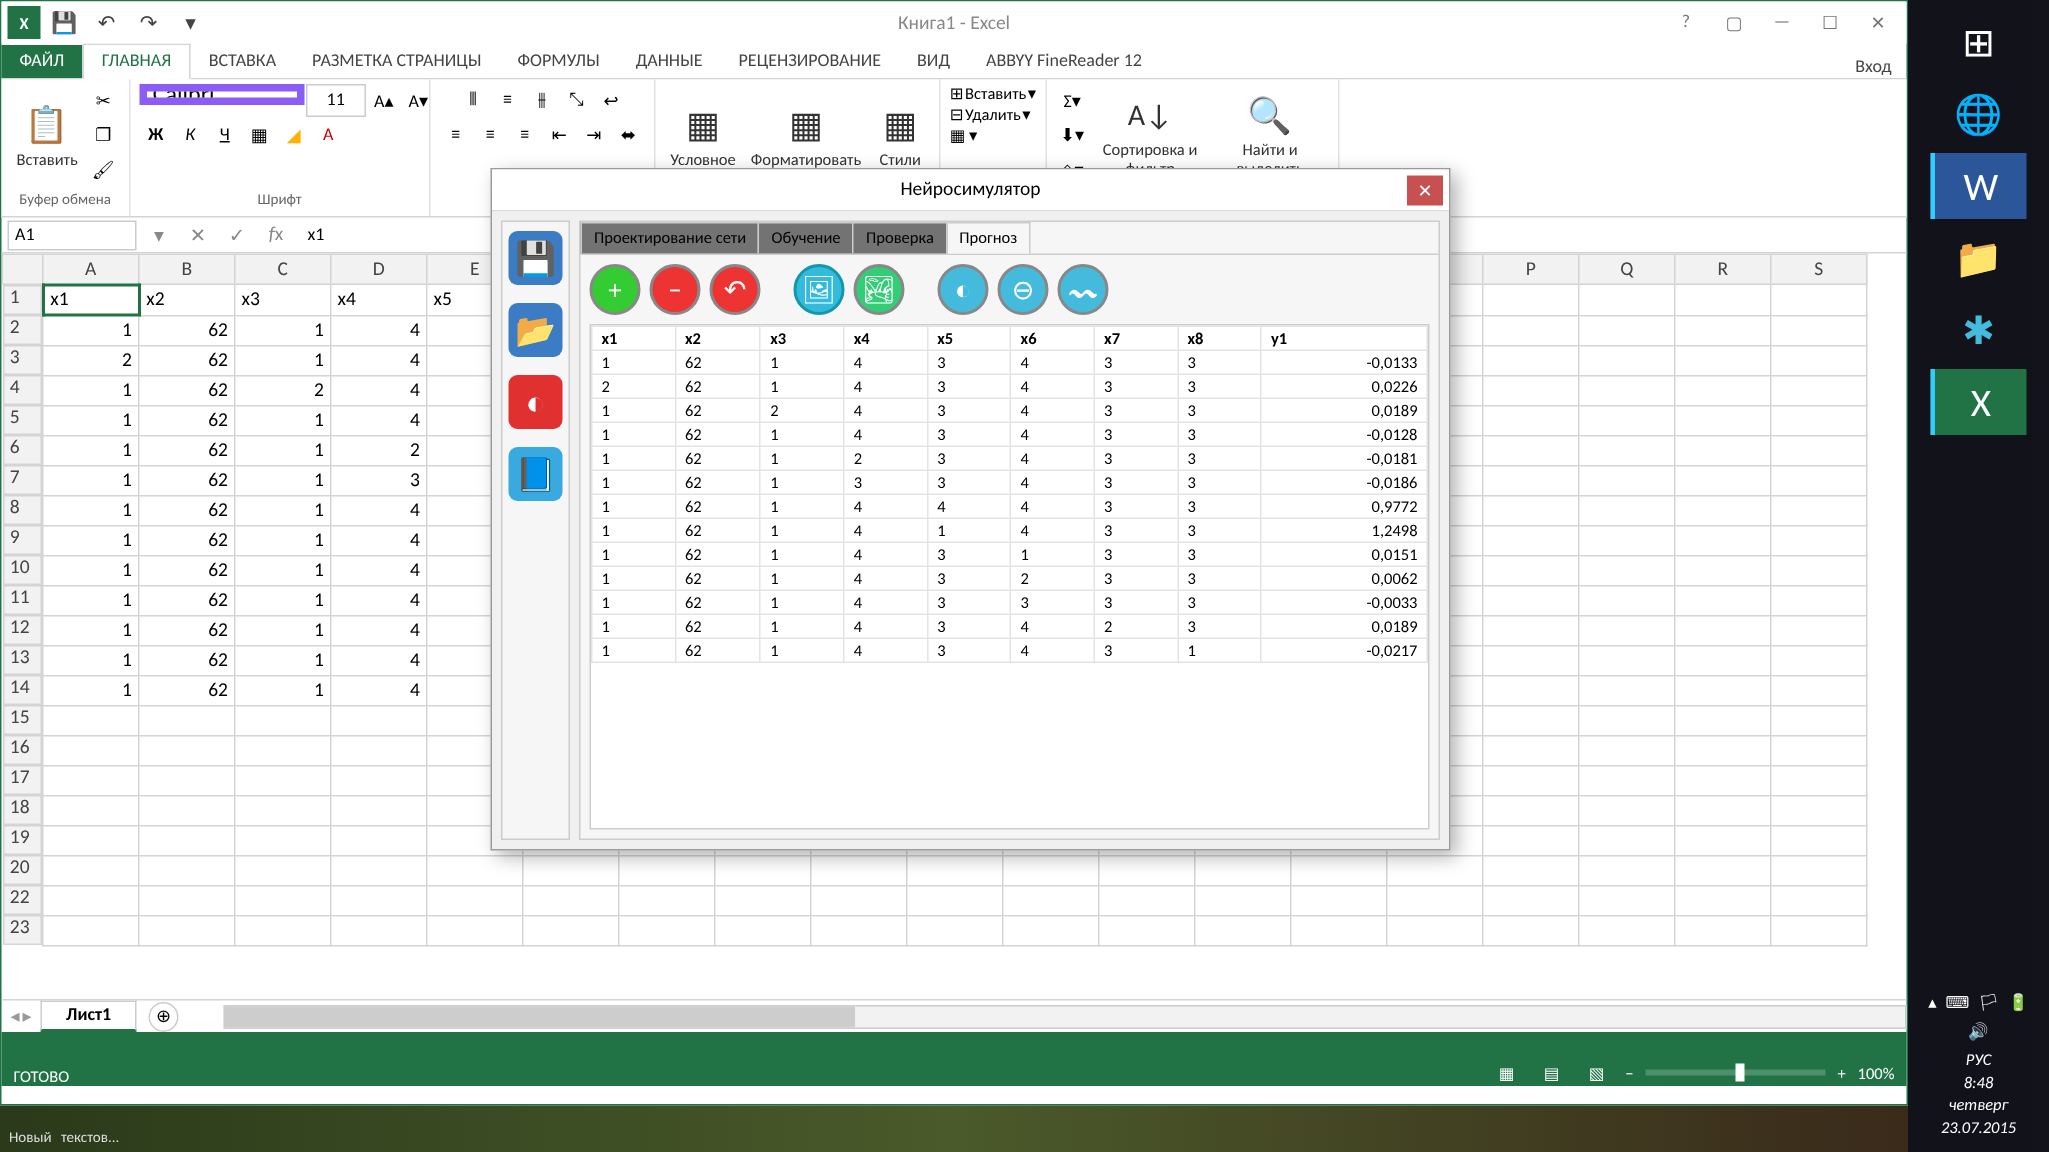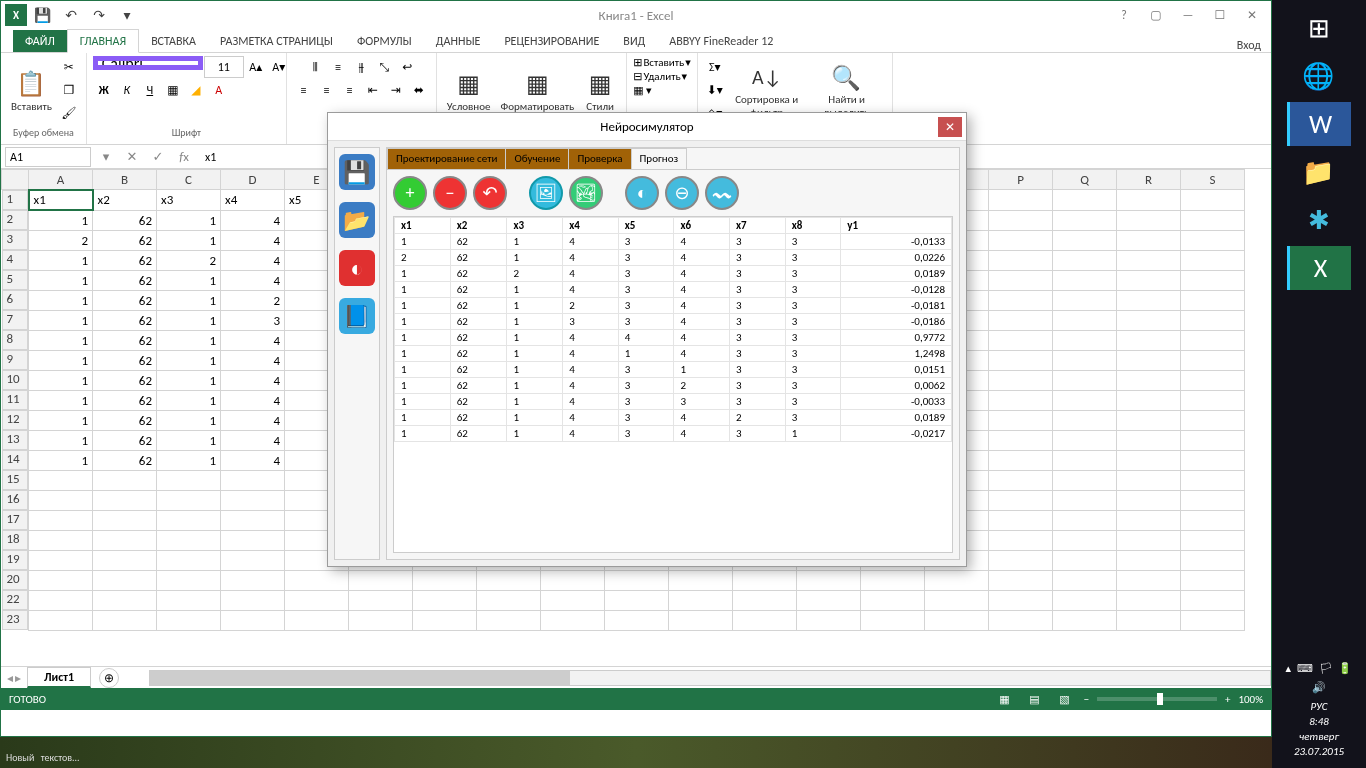--- a/index.html
+++ b/index.html
@@ -11,21 +11,21 @@
   
   .title-bar { height: 28px; background: #fff; display: flex; align-items: center; padding: 0 4px; position: relative; }
   .title-bar .qat { display: flex; gap: 4px; align-items: center; }
   .title-bar .qat .ico { width: 24px; height: 24px; display: flex; align-items: center; justify-content: center; font-size: 14px; color: #444; }
   .title-bar .app-title { position: absolute; left: 50%; transform: translateX(-50%); color: #888; font-size: 13px; }
   .title-bar .win-btns { margin-left: auto; display: flex; gap: 2px; }
   .title-bar .win-btns .wb { width: 30px; height: 20px; display: flex; align-items: center; justify-content: center; font-size: 12px; color: #777; }
   .excel-ico { width: 22px; height: 22px; background: #217346; color: #fff; display: flex; align-items: center; justify-content: center; font-size: 11px; font-weight: bold; }
   
   
-  .ribbon-tabs { height: 24px; display: flex; align-items: flex-end; border-bottom: 1px solid #d4d4d4; padding-left: 12px; }
+  .ribbon-tabs { height: 24px; display: flex; align-items: flex-end; border-bottom: 1px solid #d4d4d4; padding-left: 0; }
   .ribbon-tabs .tab { padding: 4px 12px; font-size: 12px; color: #444; cursor: pointer; }
   .ribbon-tabs .tab.file { background: #217346; color: #fff; }
   .ribbon-tabs .tab.active { border: 1px solid #d4d4d4; border-bottom: 1px solid #fff; background: #fff; margin-bottom: -1px; color: #217346; }
   .ribbon-tabs .spacer { margin-left: auto; padding-right: 10px; font-size: 12px; color: #444; }
   
   
   .ribbon { height: 92px; background: #fff; border-bottom: 1px solid #d4d4d4; display: flex; }
   .group { border-right: 1px solid #e1e1e1; padding: 3px 6px; display: flex; flex-direction: column; }
   .group-body { flex: 1; display: flex; align-items: center; gap: 2px; }
   .group-label { font-size: 10px; color: #666; text-align: center; padding: 2px 0; }
@@ -57,36 +57,36 @@
   
   
   .sheet-tabs { height: 22px; border-top: 1px solid #d4d4d4; display: flex; align-items: center; font-size: 12px; }
   .sheet-tabs .nav { display: flex; gap: 2px; padding: 0 6px; color: #999; }
   .sheet-tabs .stab { padding: 2px 16px; border: 1px solid #ccc; border-bottom: 2px solid #217346; background: #fff; font-weight: bold; }
   .sheet-tabs .plus { width: 20px; height: 20px; border: 1px solid #ccc; border-radius: 50%; display: flex; align-items: center; justify-content: center; margin-left: 8px; }
   .h-scroll { flex: 1; margin-left: 30px; height: 16px; background: #f2f2f2; border: 1px solid #ccc; position: relative; }
   .h-scroll .thumb { position: absolute; left: 0; top: 0; width: 420px; height: 100%; background: #cdcdcd; }
   
   
-  .status-bar { height: 22px; background: #217346; color: #fff; display: flex; align-items: center; padding: 0 8px; font-size: 11px; }
+  .status-bar { height: 36px; background: #217346; color: #fff; display: flex; align-items: flex-end; padding: 0 8px; font-size: 11px; }
   .status-bar .right { margin-left: auto; display: flex; align-items: center; gap: 8px; }
   .status-bar .view-btn { width: 22px; height: 18px; display: flex; align-items: center; justify-content: center; }
   .zoom-slider { width: 120px; height: 4px; background: #fff3; position: relative; }
   .zoom-slider .th { position: absolute; left: 50%; top: -4px; width: 6px; height: 12px; background: #fff; }
   
   
   .dialog { position: absolute; left: 327px; top: 112px; width: 640px; height: 455px; background: #f0f0f0; border: 1px solid #9b9b9b; box-shadow: 4px 4px 12px rgba(0,0,0,.3); }
   .dialog .dlg-title { height: 28px; background: #fff; display: flex; align-items: center; justify-content: center; font-size: 13px; position: relative; border-bottom: 1px solid #ddd; }
   .dialog .dlg-close { position: absolute; right: 4px; top: 4px; width: 24px; height: 20px; background: #c75050; color: #fff; display: flex; align-items: center; justify-content: center; font-size: 12px; }
   .dialog .dlg-body { display: flex; height: calc(100% - 28px); padding: 6px; gap: 6px; }
   .dlg-side { width: 46px; background: #f6f6f6; border: 1px solid #ccc; display: flex; flex-direction: column; gap: 12px; padding: 6px; align-items: center; }
   .dlg-side .sbtn { width: 36px; height: 36px; border-radius: 6px; display: flex; align-items: center; justify-content: center; font-size: 22px; color: #fff; }
   .dlg-main { flex: 1; background: #f6f6f6; border: 1px solid #ccc; display: flex; flex-direction: column; }
   .dlg-tabs { display: flex; height: 22px; border-bottom: 1px solid #ccc; font-size: 11px; }
-  .dlg-tabs .dt { padding: 3px 8px; border: 1px solid #ccc; border-bottom: none; background: #a16207; margin-right: -1px; }
+  .dlg-tabs .dt { padding: 3px 8px; border: 1px solid #ccc; border-bottom: none; background: #737373; margin-right: -1px; }
   .dlg-tabs .dt.active { background: #f6f6f6; }
   .dlg-toolbar { padding: 6px; display: flex; gap: 6px; }
   .round-btn { width: 34px; height: 34px; border-radius: 50%; border: 2px solid #888; display: flex; align-items: center; justify-content: center; font-size: 18px; color: #fff; }
   .dlg-table-wrap { flex: 1; background: #fff; border: 1px solid #ccc; margin: 0 6px 6px 6px; overflow: auto; }
   .dlg-table { width: 100%; border-collapse: collapse; font-size: 11px; }
   .dlg-table th, .dlg-table td { border: 1px solid #e4e4e4; padding: 1px 6px; text-align: left; height: 15px; }
   .dlg-table td.r { text-align: right; }
   
   
   .taskbar { position: absolute; right: 0; top: 0; width: 94px; height: 768px; background: rgba(20,20,30,.85); display: flex; flex-direction: column; align-items: center; padding-top: 6px; gap: 4px; }

